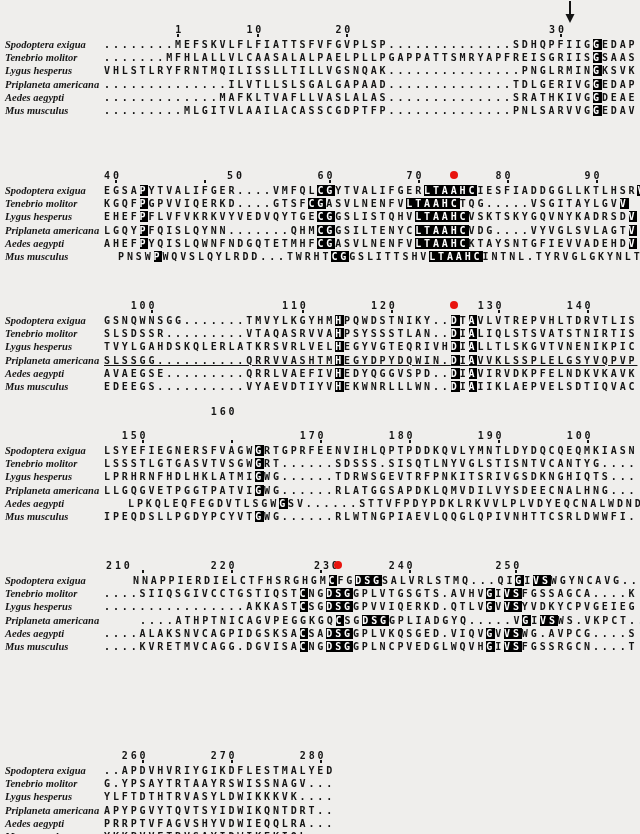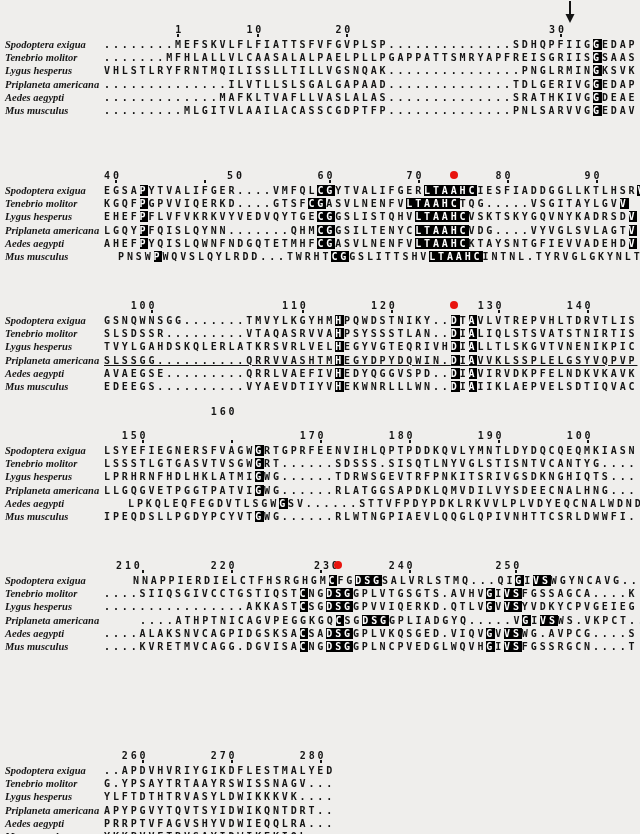--- a/index.html
+++ b/index.html
@@ -119,21 +119,21 @@
       <div class="species-label" style="top: 470.4px;">Lygus hesperus</div>
       <div class="seq-row" style="top: 470.4px;"><span class="plain">LPRHRNFHDLHKLATMI</span><span class="hl">G</span><span class="plain">WG......TDRWSGEVTRFPNKITSRIVGSDKNGHIQTS...</span></div>
       <div class="species-label" style="top: 483.6px;">Priplaneta americana</div>
       <div class="seq-row" style="top: 483.6px;"><span class="plain">LLGQGVETPGGTPATVI</span><span class="hl">G</span><span class="plain">WG......RLATGGSAPDKLQMVDILVYSDEECNALHNG...</span></div>
       <div class="species-label" style="top: 496.8px;">Aedes aegypti</div>
       <div class="seq-row" style="top: 496.8px; margin-left: 24px;"><span class="plain">LPKQLEQFEGDVTLSGW</span><span class="hl">G</span><span class="plain">SV......STTVFPDYPDKLRKVVLPLVDYEQCNALWDNDS.</span></div>
       <div class="species-label" style="top: 510px;">Mus musculus</div>
       <div class="seq-row" style="top: 510px;"><span class="plain">IPEQDSLLPGDYPCYVT</span><span class="hl">G</span><span class="plain">WG......RLWTNGPIAEVLQQGLQPIVNHTTCSRLDWWFI.</span></div>
     </div>
     <div class="block" style="top: 0px;">
-      <div class="tick-label" style="left: 116px; top: 560px;">210</div>
+      <div class="tick-label" style="left: 106px; top: 560px;">210</div>
       <div class="tick-mark" style="left: 141.6px; top: 570px;"></div>
       <div class="tick-label" style="left: 210.8px; top: 560px;">220</div>
       <div class="tick-mark" style="left: 230.6px; top: 570px;"></div>
       <div class="tick-label" style="left: 314px; top: 560px;">230</div>
       <div class="tick-mark" style="left: 319.6px; top: 570px;"></div>
       <div class="tick-label" style="left: 388.8px; top: 560px;">240</div>
       <div class="tick-mark" style="left: 408.6px; top: 570px;"></div>
       <div class="tick-label" style="left: 495.6px; top: 560px;">250</div>
       <div class="tick-mark" style="left: 515.4px; top: 570px;"></div>
       <div class="dot-marker" style="background: rgb(232, 20, 14); left: 334.4px; top: 561px;"></div>

